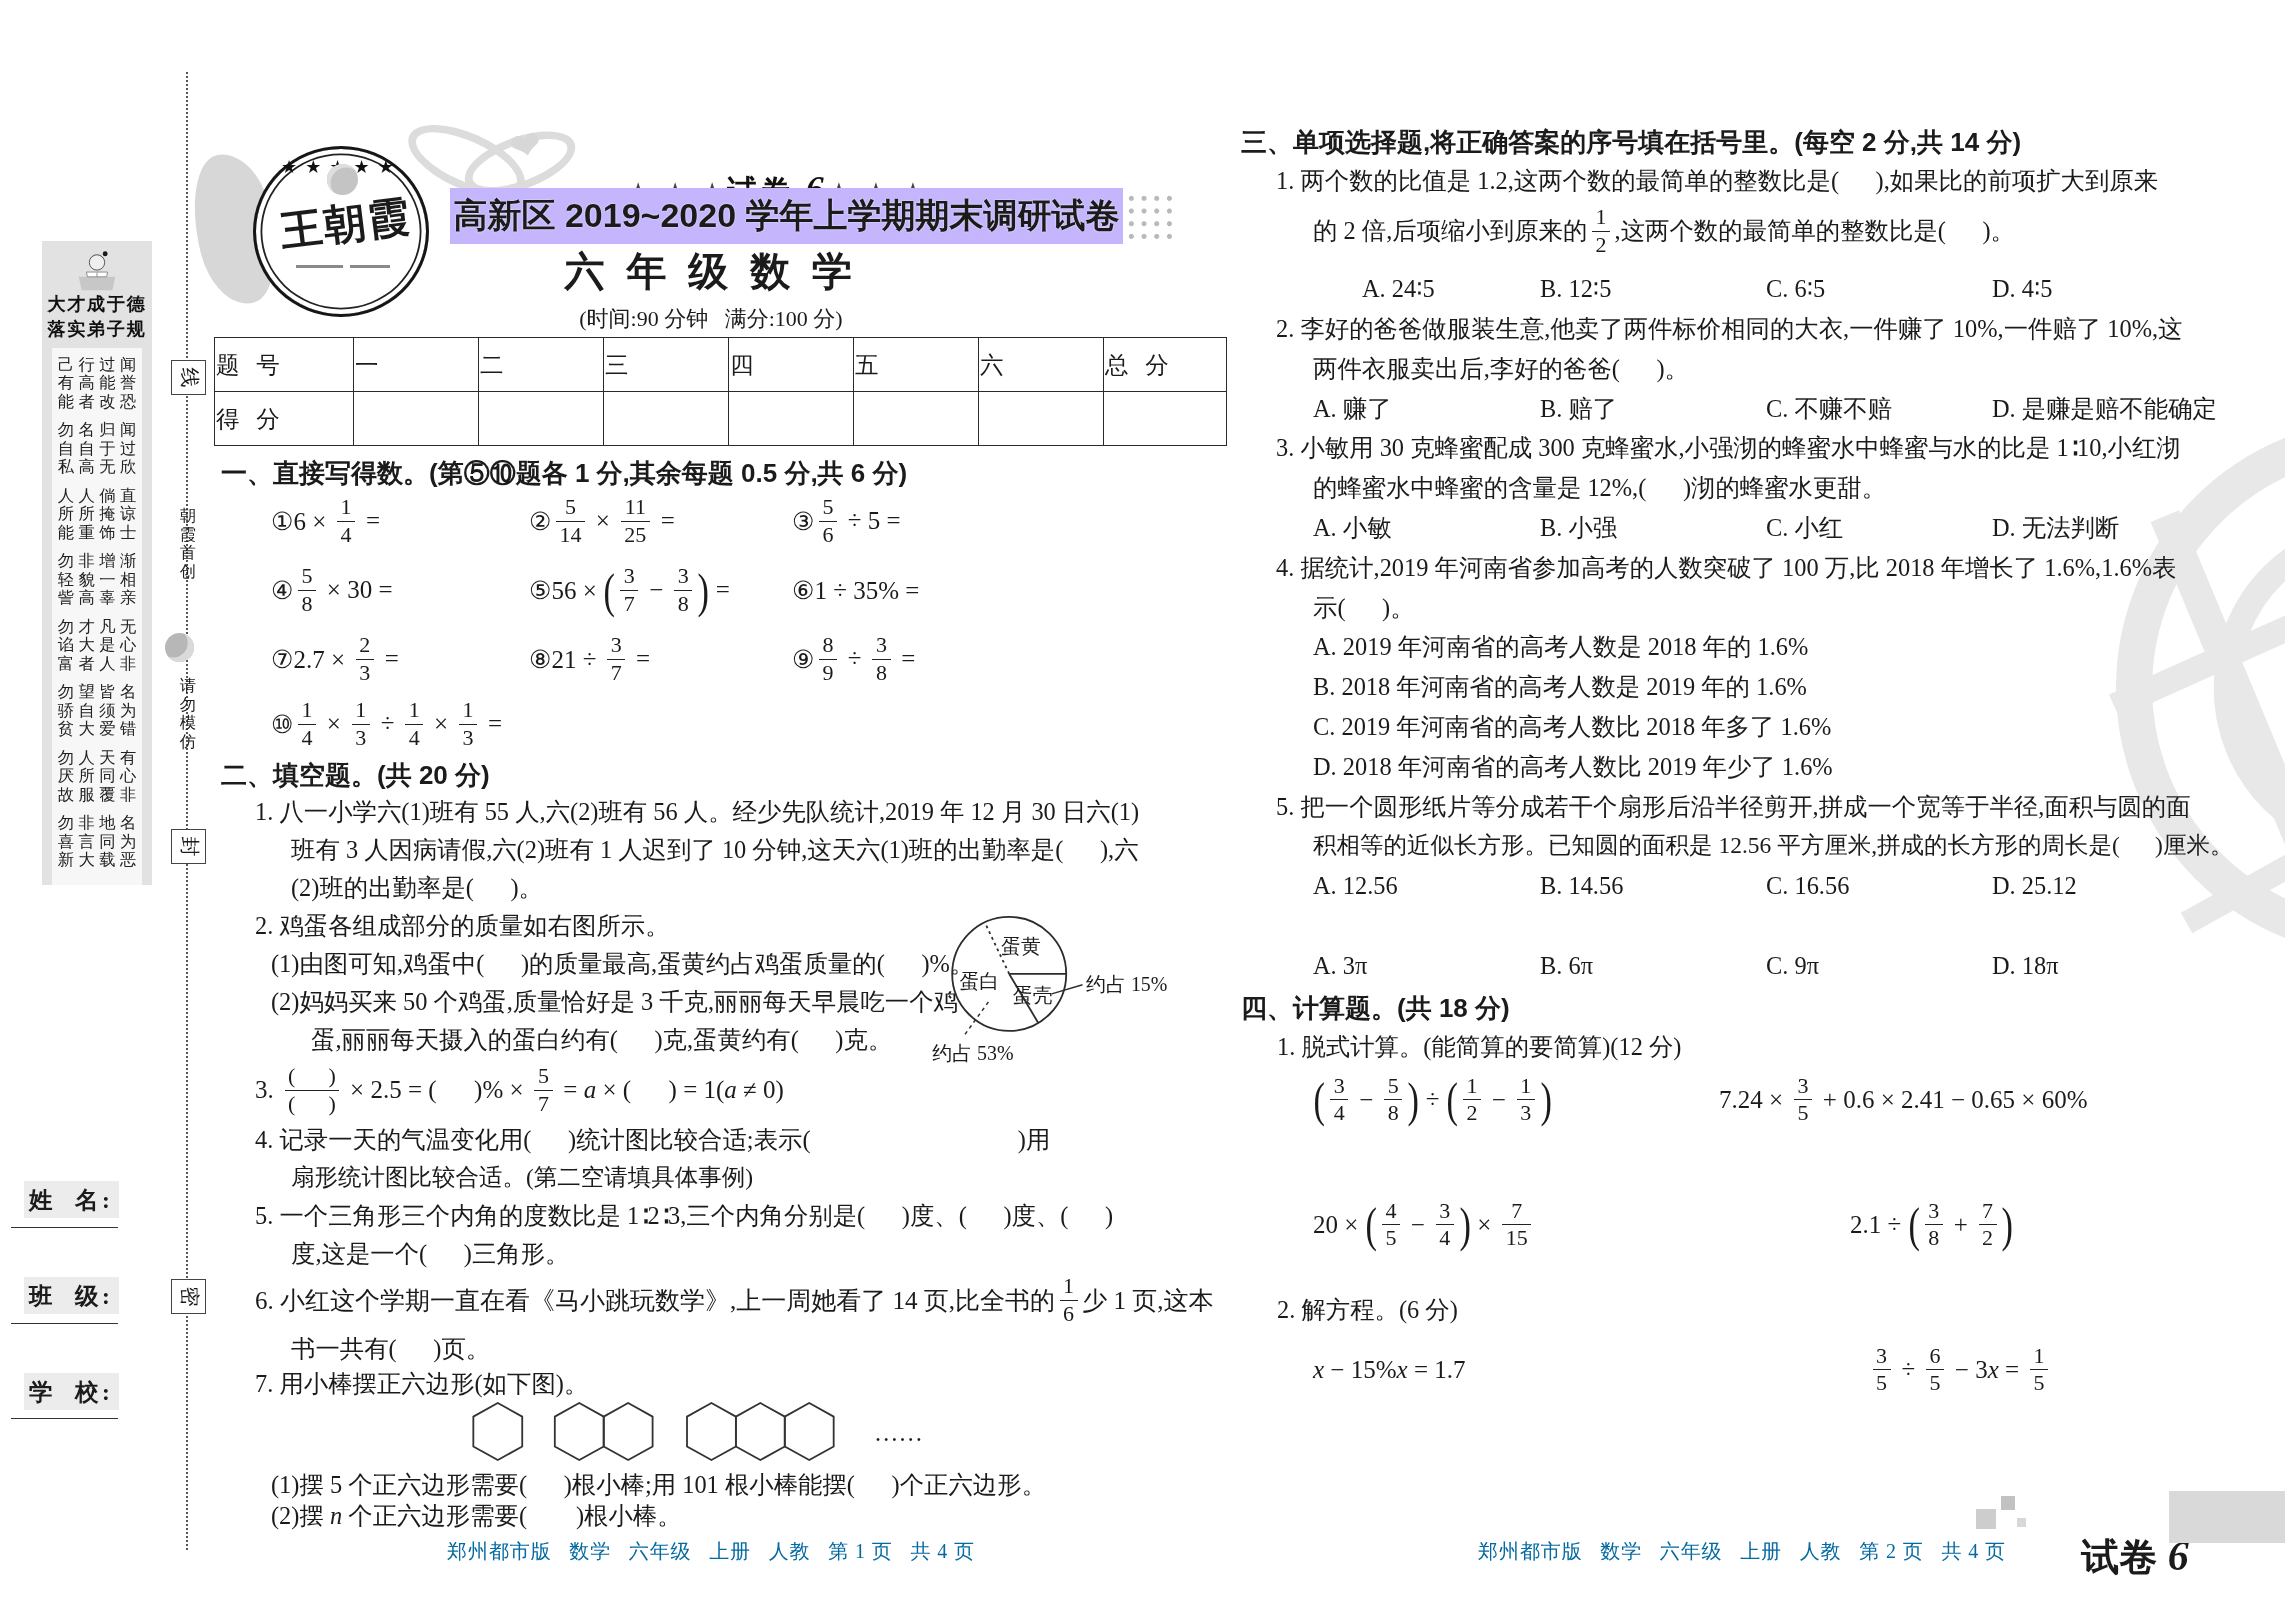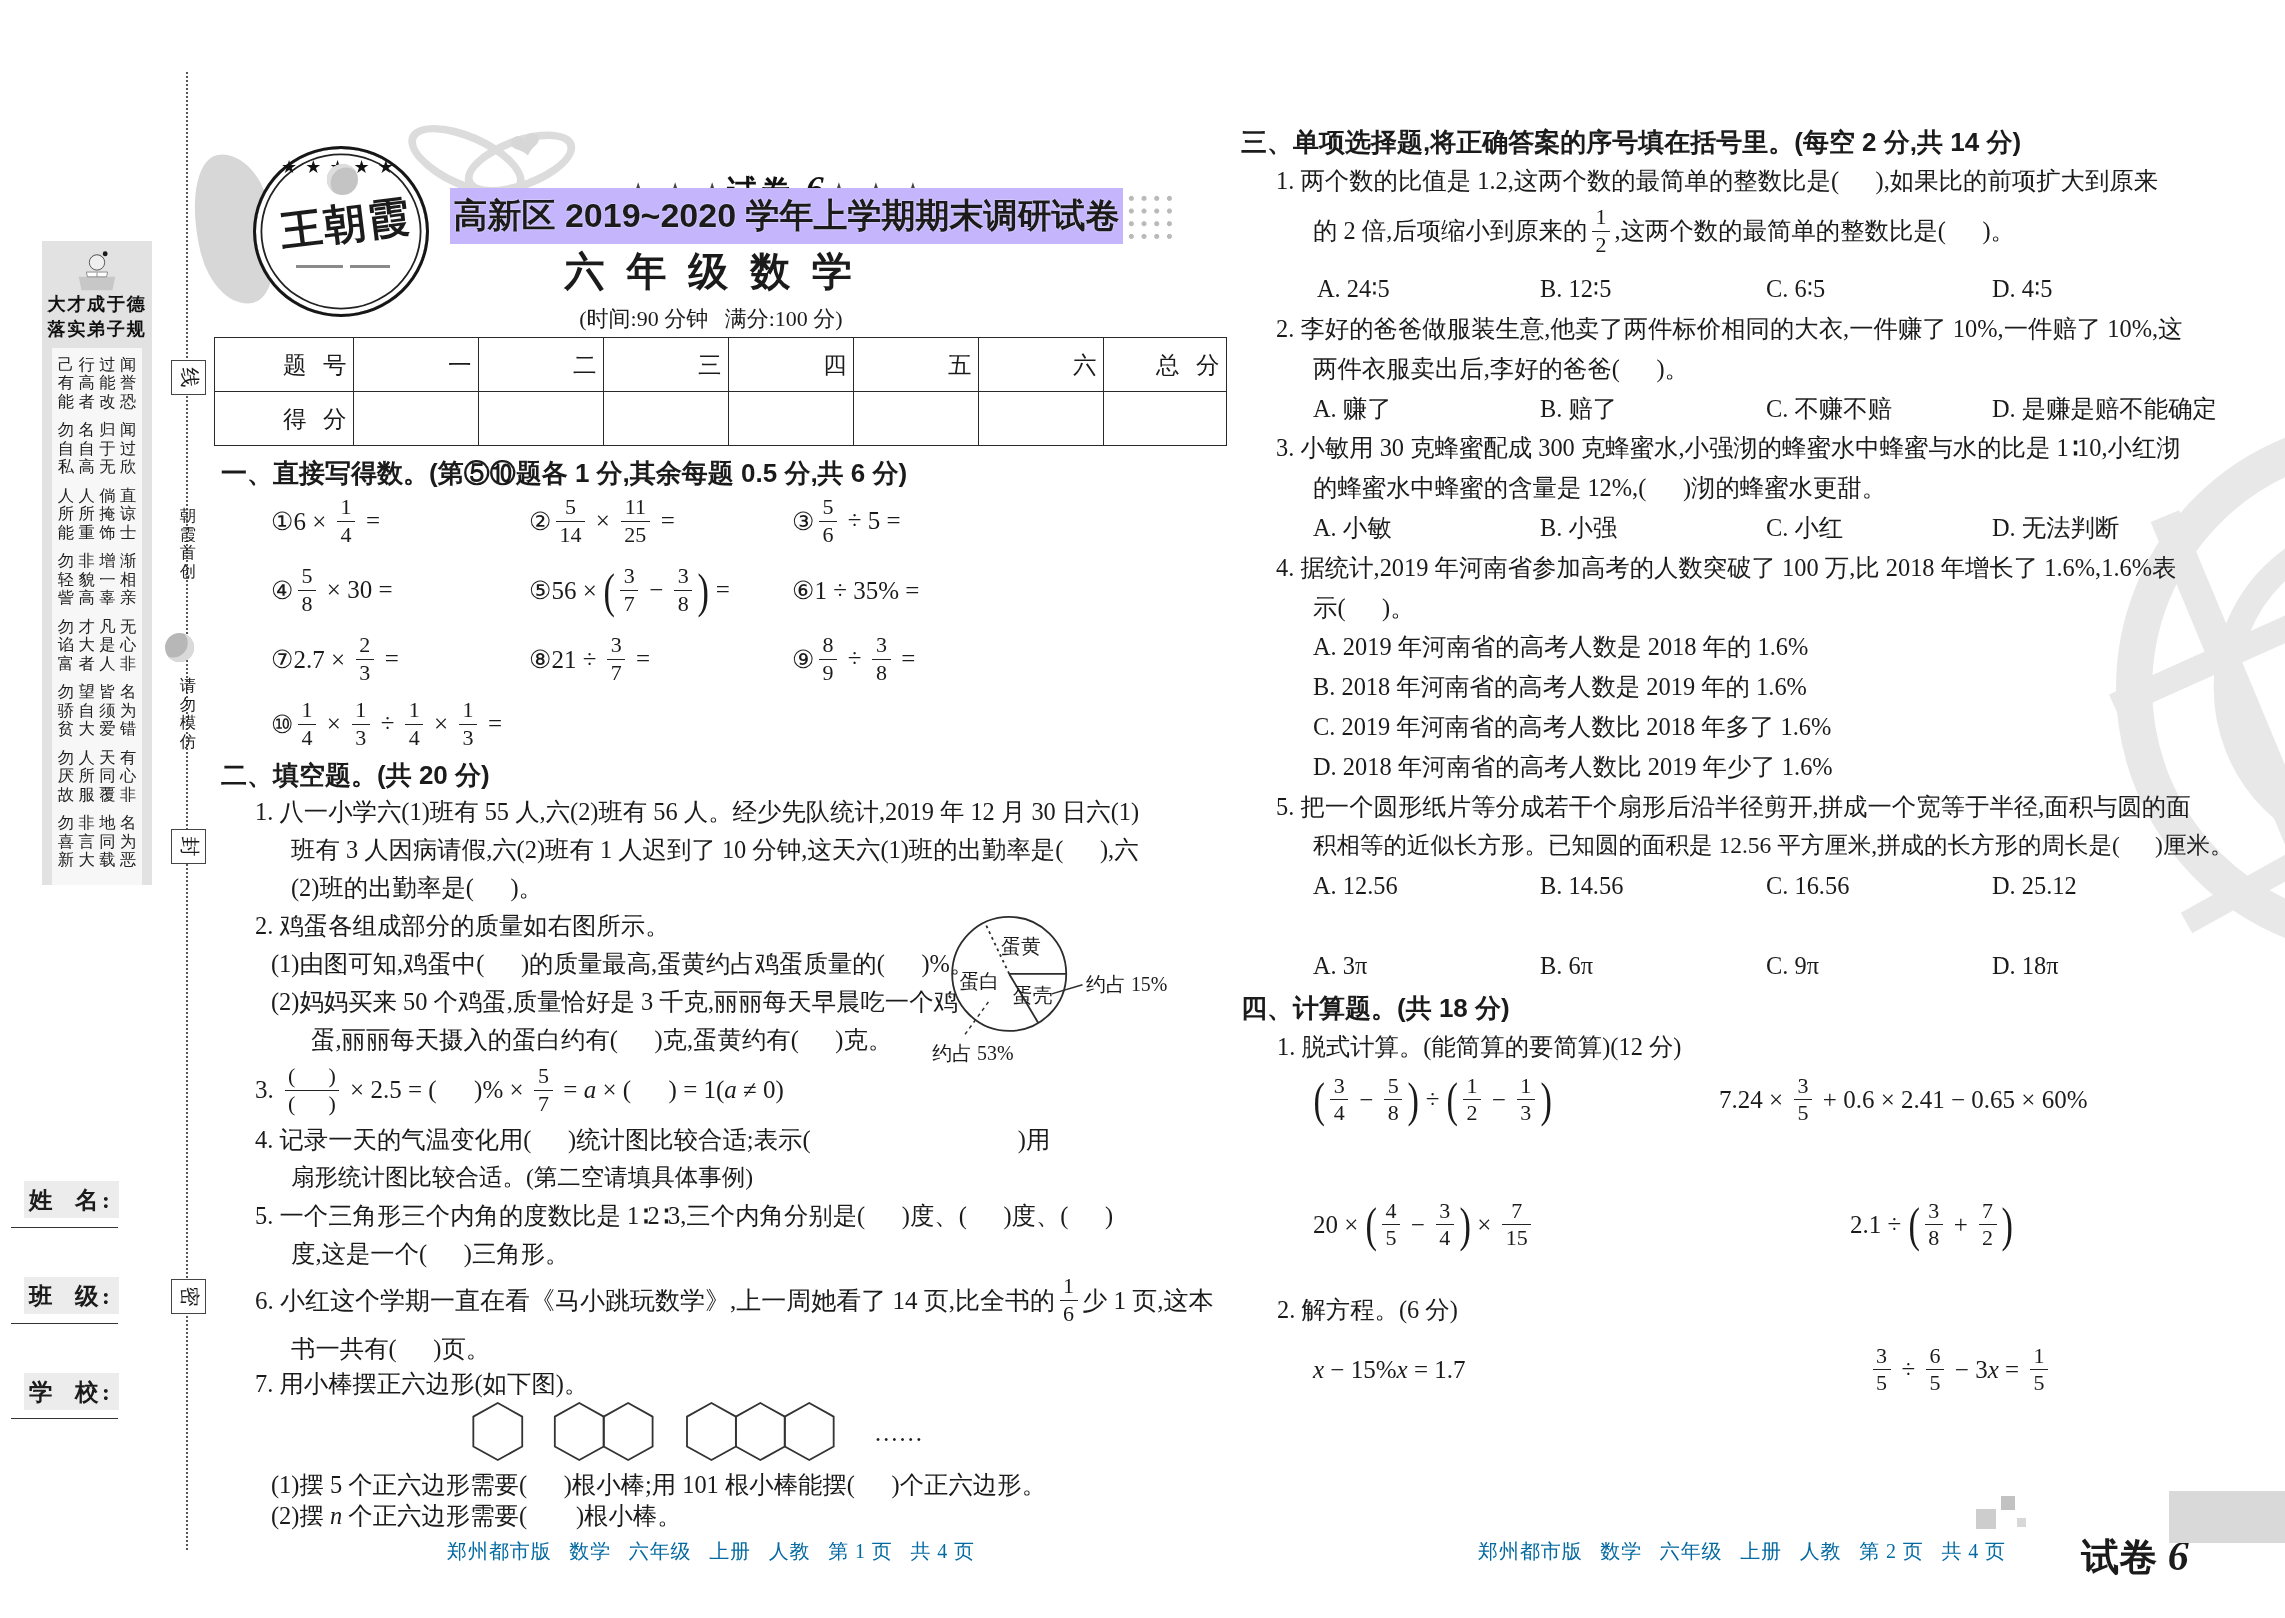--- a/index.html
+++ b/index.html
@@ -23,21 +23,21 @@
   .starline .num6{font-style:italic;font-weight:700;font-size:36px;color:#111}
   .band{position:absolute;background:#c4b5fd;display:flex;align-items:center;justify-content:center;
         font-family:"Liberation Sans",sans-serif;font-weight:700;font-size:34px;white-space:pre;
         text-shadow:0 0 1.8px #fff}
   .dots{position:absolute;background:radial-gradient(#b9b9b9 28%,transparent 30%);background-size:12.7px 12.7px}
   .subject{position:absolute;text-align:center;font-family:"Liberation Sans",sans-serif;
            font-weight:700;font-size:40px;letter-spacing:5.4px;white-space:pre}
   .meta{position:absolute;text-align:center;font-size:22px;white-space:pre}
   
   .stable{position:absolute;border-collapse:collapse}
-  .stable td{border:1.8px solid #2a2a2a;text-align:right;font-size:23.5px;letter-spacing:5.4px}
+  .stable td{border:1.8px solid #2a2a2a;text-align:left;font-size:23.5px;letter-spacing:5.4px}
   
   .side-panel{position:absolute;left:42px;top:241px;width:110px;height:644px;background:#e2e2e2;
               display:flex;flex-direction:column;align-items:center}
   .motto{font-size:18px;font-weight:700;letter-spacing:1.8px;color:#111;line-height:24.4px;white-space:pre}
   .verse-box{background:#f7f7f7;width:90px;margin-top:7.2px;padding:7.2px 0 5.4px 0;flex:1}
   .vgroup{display:flex;gap:4.5px;justify-content:center;margin-bottom:10px}
   .vcol{display:flex;flex-direction:column;align-items:center;font-size:16.3px;line-height:18.5px;color:#222}
   .field-label{position:absolute;font-size:23.5px;font-weight:700;letter-spacing:3.6px;background:#ececec;
                padding:2.7px 5.4px;white-space:pre}
   .field-line{position:absolute;width:107px;border-top:1.8px solid #333}
@@ -494,21 +494,21 @@
   <div class="footer" style="left:217px;top:1538px;width:988px">郑州都市版   数学   六年级   上册   人教   第 1 页   共 4 页</div>
 
   <div class="sec-title" style="left:1241px;top:125px">三、单项选择题,将正确答案的序号填在括号里。(每空 2 分,共 14 分)</div>
 
   <div class="line" style="left:1276px;top:165px">1. 两个数的比值是 1.2,这两个数的最简单的整数比是(      ),如果比的前项扩大到原来</div>
   <div class="mathline" style="left:1313px;top:201px;min-height:60px;font-size:24.4px">
       <span>的 2 倍,后项缩小到原来的</span>
       <span class="frac"><span class="fn">1</span><span class="fd">2</span></span>
       <span>,这两个数的最简单的整数比是(      )。</span>
     </div>
-  <div class="line" style="left:1317px;top:273px">A. 24∶5</div>
+  <div class="line" style="left:1362px;top:273px">A. 24∶5</div>
   <div class="line" style="left:1540px;top:273px">B. 12∶5</div>
   <div class="line" style="left:1766px;top:273px">C. 6∶5</div>
   <div class="line" style="left:1992px;top:273px">D. 4∶5</div>
 
   <div class="line" style="left:1276px;top:313px">2. 李好的爸爸做服装生意,他卖了两件标价相同的大衣,一件赚了 10%,一件赔了 10%,这</div>
   <div class="line" style="left:1313px;top:353px">两件衣服卖出后,李好的爸爸(      )。</div>
   <div class="line" style="left:1313px;top:393px">A. 赚了</div>
   <div class="line" style="left:1540px;top:393px">B. 赔了</div>
   <div class="line" style="left:1766px;top:393px">C. 不赚不赔</div>
   <div class="line" style="left:1992px;top:393px">D. 是赚是赔不能确定</div>

